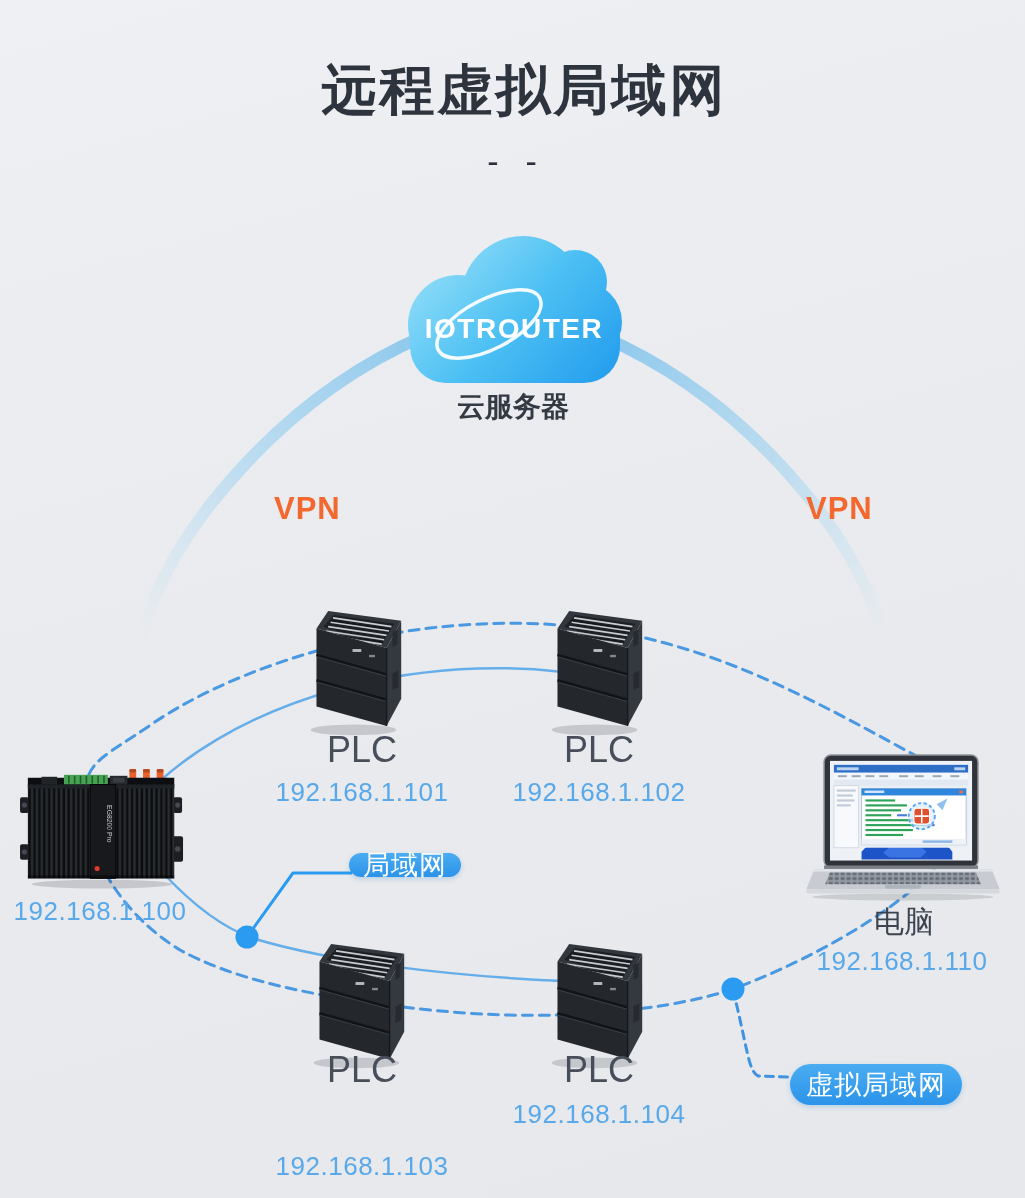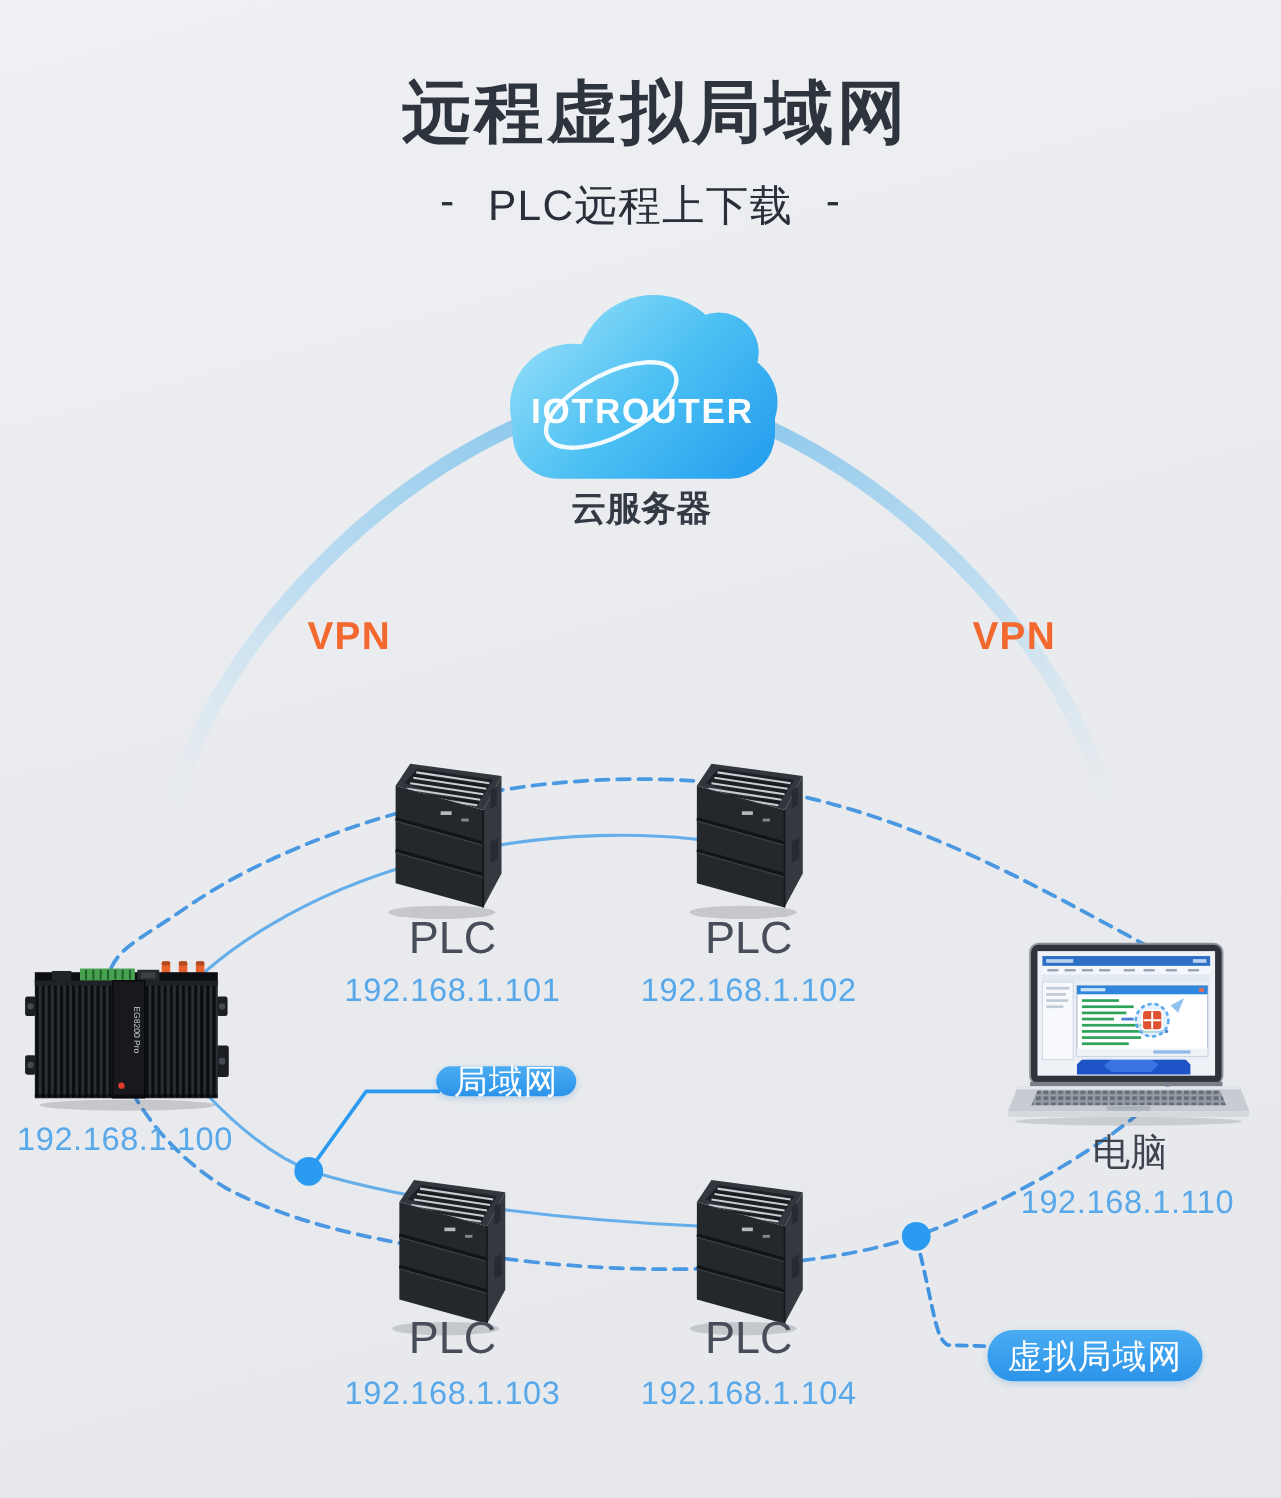--- a/index.html
+++ b/index.html
@@ -12,21 +12,21 @@
   .cx{transform:translateX(-50%);white-space:nowrap;}
   .page-title{
     left:0;right:0;top:54px;text-align:center;
     font-size:55px;font-weight:800;letter-spacing:3px;color:#2e343d;padding-left:24px;
   }
   .page-subtitle{
     left:0;right:0;top:142px;display:flex;justify-content:center;gap:26px;
     font-size:34px;font-weight:500;color:#2a303a;letter-spacing:1px;
   }
   .cloud-label{left:513px;top:388px;font-size:28px;font-weight:700;color:#333a44;}
-  .vpn-text{font-size:31px;font-weight:700;color:#f3682e;letter-spacing:1px;}
+  .vpn-text{font-size:31px;font-weight:700;color:#f3682e;letter-spacing:1px;margin-left:28px;}
   .vpn-left{left:246px;top:491px;}
   .vpn-right{left:778px;top:491px;}
   .dev-label{font-size:30px;color:#3d444f;}
   .plc-label{font-size:36px;color:#474e59;}
   .ip-label{font-size:26px;color:#58a8ea;letter-spacing:0.5px;}
   .pill{
     display:flex;align-items:center;justify-content:center;
     background:linear-gradient(180deg,#4aacf2,#2b93e9);
     color:#ffffff;font-size:27px;letter-spacing:1px;
     border-radius:22px;box-shadow:0 2px 5px rgba(40,130,210,.25);
@@ -263,34 +263,33 @@
   <svg class="abs" style="left:20px;top:768px" width="166" height="122" viewBox="0 0 170 125">
       <use href="#sym-gw"></use>
     </svg>
   <svg class="abs" style="left:804px;top:753px" width="198" height="148" viewBox="0 0 200 150">
       <use href="#sym-laptop"></use>
     </svg>
 
   <div class="abs page-title">远程虚拟局域网</div>
   <div class="abs page-subtitle">
     <span>-</span>
-    <span>PLC远程上下载</span>
     <span>-</span>
   </div>
 
   <div class="abs cx cloud-label">云服务器</div>
   <div class="abs vpn-text vpn-left">VPN</div>
   <div class="abs vpn-text vpn-right">VPN</div>
 
   <div class="abs cx plc-label" style="left:362px;top:729px">PLC</div>
   <div class="abs cx ip-label" style="left:362px;top:777px">192.168.1.101</div>
   <div class="abs cx plc-label" style="left:599px;top:729px">PLC</div>
   <div class="abs cx ip-label" style="left:599px;top:777px">192.168.1.102</div>
   <div class="abs cx plc-label" style="left:362px;top:1049px">PLC</div>
-  <div class="abs cx ip-label" style="left:362px;top:1099px">192.168.1.103</div>
+  <div class="abs cx ip-label" style="left:362px;top:1151px">192.168.1.103</div>
   <div class="abs cx plc-label" style="left:599px;top:1049px">PLC</div>
   <div class="abs cx ip-label" style="left:599px;top:1099px">192.168.1.104</div>
 
   <div class="abs cx ip-label" style="left:100px;top:896px">192.168.1.100</div>
   <div class="abs cx dev-label" style="left:904px;top:902px">电脑</div>
   <div class="abs cx ip-label" style="left:902px;top:946px">192.168.1.110</div>
 
   <div class="abs pill pill-lan">
     <span>局域网</span>
   </div>

